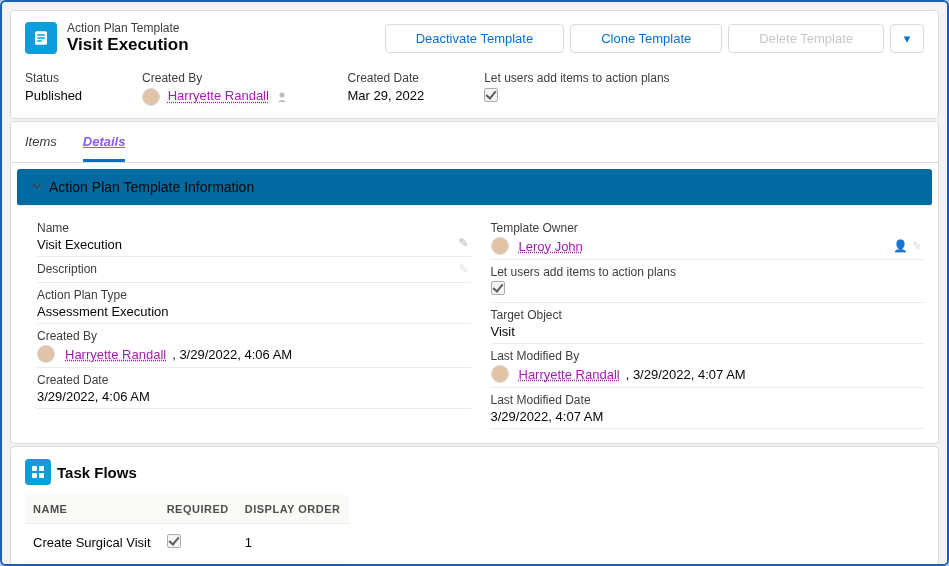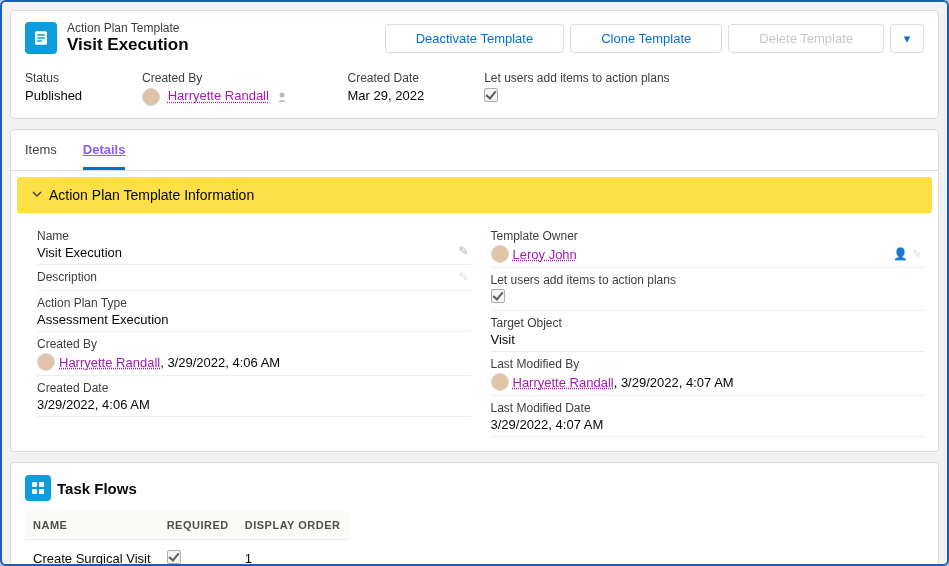--- a/index.html
+++ b/index.html
@@ -12,21 +12,21 @@
   height: 566px;
   overflow: hidden;
   border: 2px solid #1a5fb4;
   border-radius: 6px;
 }
 .page { background: #f3f2f2; height: 100%; padding: 8px; }
 .card {
   background: #fff;
   border: 1px solid #dddbda;
   border-radius: 4px;
-  margin-bottom: 10px;
+  margin-bottom: 2px;
 }
 
 .header-card { display: flex; flex-direction: column; }
 .header-top {
   display: flex; align-items: center; padding: 10px 14px 8px 14px;
 }
 .icon-box {
   width: 32px; height: 32px; border-radius: 4px; background: #0d9dda;
   display: flex; align-items: center; justify-content: center; margin-right: 10px; flex-shrink: 0;
 }
@@ -63,38 +63,39 @@
 .cb.checked::after {
   content:""; position:absolute; left:3px; top:0; width:4px; height:8px;
   border: solid #5e5e5e; border-width:0 2px 2px 0; transform: rotate(40deg);
 }
 
 .detail-card { padding: 0; }
 .tabs { display: flex; border-bottom: 1px solid #dddbda; padding: 0 14px; gap: 26px; }
 .tab {
   padding: 12px 0 10px 0; font-size: 13px; color: #3e3e3c; cursor:pointer;
   border-bottom: 3px solid transparent;
+  font-style: italic;
 }
 .tab.active { color: #8b5cf6; font-weight: 700; border-bottom-color:#0070d2; text-decoration: underline; }
 .section-head {
   display:flex; gap:6px; padding: 10px 14px;
-  background:#fde047; border-bottom:1px solid #eee; font-size:14px; margin: 6px;
+  background:#0369a1; border-bottom:1px solid #eee; font-size:14px; margin: 6px;
   border-radius:3px;
 }
 .chev { display:inline-block; }
 .detail-grid {
   display:flex; padding: 4px 14px 14px 26px; gap: 20px;
 }
 .col { flex:1; display:flex; flex-direction:column; }
 .field { border-bottom:1px solid #ececec; padding: 5px 0 4px 0; position:relative; }
 .f-label { font-size:12px; color:#3e3e3c; margin-bottom:2px;}
 .f-value { font-size:13px; color:#080707; }
 .pencil { position:absolute; right:2px; bottom:6px; color:#b0adab; font-size:12px; }
 .pencil-pair { position:absolute; right:2px; bottom:6px; color:#dcdcdc; font-size:12px; display:flex; gap:4px; }
-.userline { display:flex; align-items:center; gap:0; }
+.userline { display:flex; align-items:center; gap:6px; }
 .userline .txt { color:#080707; }
 
 .tf-card { padding: 12px 14px; }
 .tf-head { display:flex; align-items:center; gap:6px; margin-bottom:10px; }
 .tf-icon {
   width:26px; height:26px; border-radius:4px; background:#0d9dda;
   display:flex; align-items:center; justify-content:center;
 }
 .tf-title { font-size:15px; font-weight:700; }
 .tbl { width: 36%; border-collapse:collapse; }

